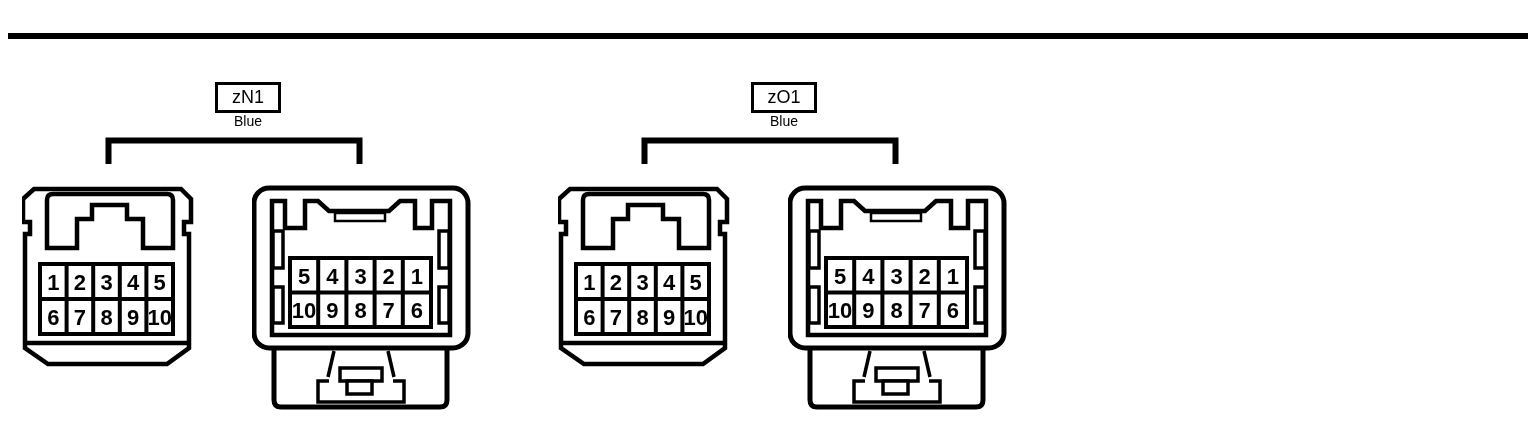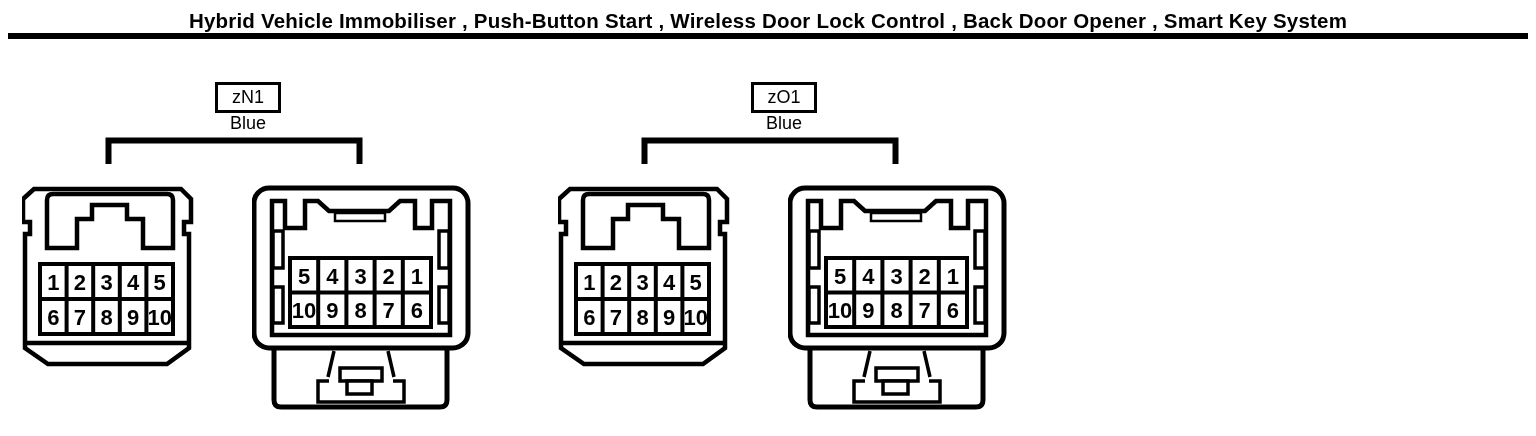--- a/index.html
+++ b/index.html
@@ -8,21 +8,21 @@
   .canvas{position:absolute;left:0;top:0;width:1536px;height:436px;background:#fff;}
   .page-title{position:absolute;left:0;top:9px;width:1536px;text-align:center;
        font-size:20.5px;font-weight:bold;letter-spacing:0.2px;white-space:nowrap;}
   .title-rule{position:absolute;left:8px;top:33px;width:1520px;height:6px;background:#000;}
   .group{position:absolute;top:0;width:480px;height:436px;}
   .g0{left:0;padding-left:25px;} .g1{left:536px;}
   .label-box{position:absolute;left:215px;top:82px;width:60px;height:25px;
        border:3px solid #000;background:#fff;text-align:center;line-height:25px;
        font-size:18px;}
   .color-label{position:absolute;left:198px;top:113px;width:100px;text-align:center;
-       font-size:18px;}
+       font-size:14px;}
   .bracket{position:absolute;left:104px;top:136px;}
   .conn-left{position:absolute;left:22px;top:186px;}
   .conn-right{position:absolute;left:252px;top:185px;}
   svg{display:block;}
   text.pin{font-family:"Liberation Sans",sans-serif;font-weight:bold;font-size:22px;
        fill:#000;text-anchor:middle;}
 </style>
 </head>
 <body>
 
@@ -59,21 +59,20 @@
       <line x1="122.6" y1="73" x2="122.6" y2="142" stroke="#000000" stroke-width="4"></line>
       <line x1="150.8" y1="73" x2="150.8" y2="142" stroke="#000000" stroke-width="4"></line>
       <line x1="38" y1="107.5" x2="179" y2="107.5" stroke="#000000" stroke-width="4"></line>
     </g>
     <path id="bracket-path" d="M 4.5,28 L 4.5,4.5 L 255.5,4.5 L 255.5,28" fill="none" stroke="#000000" stroke-width="6"></path>
   </defs>
 </svg>
 
 <div class="canvas">
 
-  <div class="page-title">Hybrid Vehicle Immobiliser , Push-Button Start , Wireless Door Lock Control , Back Door Opener , Smart Key System</div>
   <div class="title-rule"></div>
 
   <div class="group g0">
     <div class="label-box">
       <span>zN1</span>
     </div>
     <div class="color-label">Blue</div>
     <svg class="bracket" width="260" height="30" viewBox="0 0 260 30">
       <use href="#bracket-path"></use>
     </svg>

